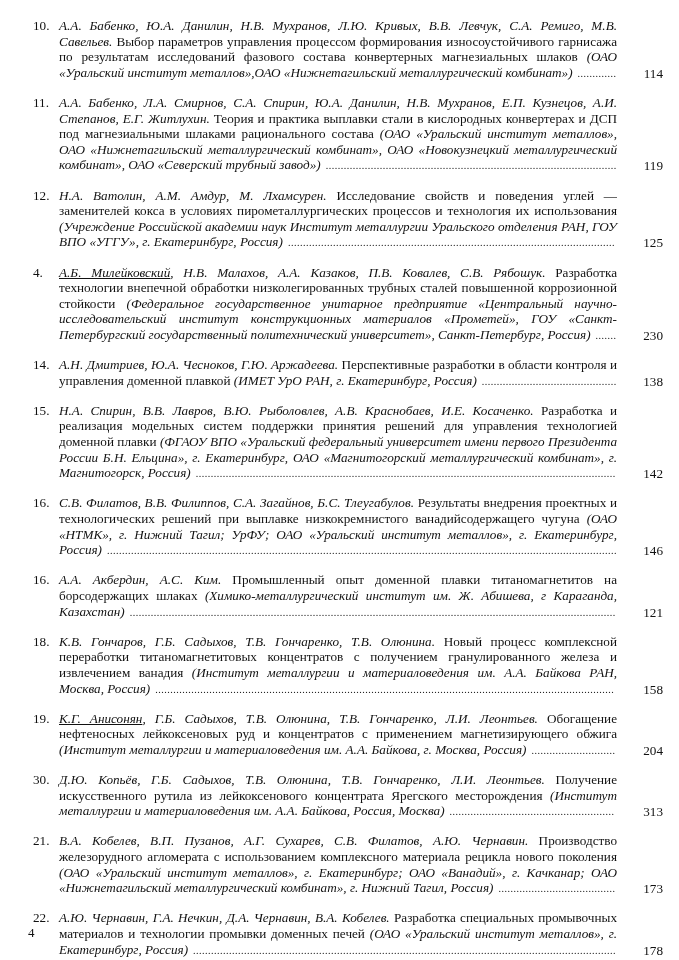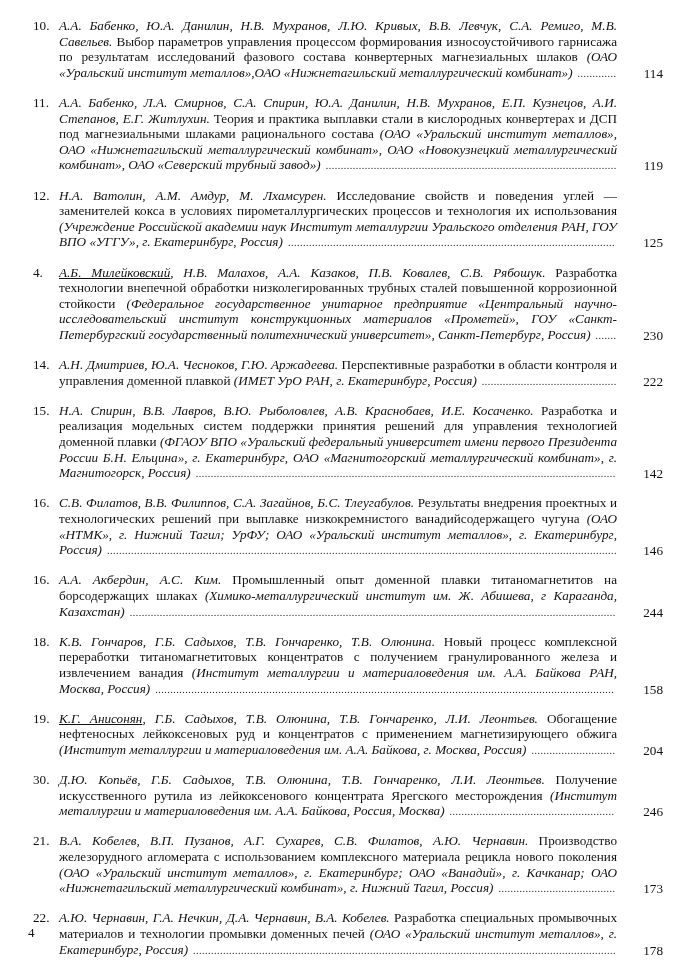--- a/index.html
+++ b/index.html
@@ -35,51 +35,51 @@
       <span class="page">125</span>
     </div>
     <div class="entry">
       <span class="num">4.</span>
       <div class="body"><span class="authors"><u>А.Б. Милейковский</u><span>, Н.В. Малахов, А.А. Казаков, П.В. Ковалев, С.В. Рябошук.</span></span><span class="title"> Разработка технологии внепечной обработки низколегированных трубных сталей повышенной коррозионной стойкости </span><span class="org">(Федеральное государственное унитарное предприятие «Центральный научно-исследовательский институт конструкционных материалов «Прометей», ГОУ «Санкт-Петербургский государственный политехнический университет», Санкт-Петербург, Россия)</span><span class="dots" style="display: inline;"> .......</span></div>
       <span class="page">230</span>
     </div>
     <div class="entry">
       <span class="num">14.</span>
       <div class="body"><span class="authors"><u></u><span>А.Н. Дмитриев, Ю.А. Чесноков, Г.Ю. Аржадеева.</span></span><span class="title"> Перспективные разработки в области контроля и управления доменной плавкой </span><span class="org">(ИМЕТ УрО РАН, г. Екатеринбург, Россия)</span><span class="dots" style="display: inline;"> .............................................</span></div>
-      <span class="page">222</span>
+      <span class="page">138</span>
     </div>
     <div class="entry">
       <span class="num">15.</span>
       <div class="body"><span class="authors"><u></u><span>Н.А. Спирин, В.В. Лавров, В.Ю. Рыболовлев, А.В. Краснобаев, И.Е. Косаченко.</span></span><span class="title"> Разработка и реализация модельных систем поддержки принятия решений для управления технологией доменной плавки </span><span class="org">(ФГАОУ ВПО «Уральский федеральный университет имени первого Президента России Б.Н. Ельцина», г. Екатеринбург, ОАО «Магнитогорский металлургический комбинат», г. Магнитогорск, Россия)</span><span class="dots" style="display: inline;"> ............................................................................................................................................</span></div>
       <span class="page">142</span>
     </div>
     <div class="entry">
       <span class="num">16.</span>
       <div class="body"><span class="authors"><u></u><span>С.В. Филатов, В.В. Филиппов, С.А. Загайнов, Б.С. Тлеугабулов.</span></span><span class="title"> Результаты внедрения проектных и технологических решений при выплавке низкокремнистого ванадийсодержащего чугуна </span><span class="org">(ОАО «НТМК», г. Нижний Тагил; УрФУ; ОАО «Уральский институт металлов», г. Екатеринбург, Россия)</span><span class="dots" style="display: inline;"> ..........................................................................................................................................................................</span></div>
       <span class="page">146</span>
     </div>
     <div class="entry">
       <span class="num">16.</span>
       <div class="body"><span class="authors"><u></u><span>А.А. Акбердин, А.С. Ким.</span></span><span class="title"> Промышленный опыт доменной плавки титаномагнетитов на борсодержащих шлаках </span><span class="org">(Химико-металлургический институт им. Ж. Абишева, г Караганда, Казахстан)</span><span class="dots" style="display: inline;"> ..................................................................................................................................................................</span></div>
-      <span class="page">244</span>
+      <span class="page">121</span>
     </div>
     <div class="entry">
       <span class="num">18.</span>
       <div class="body"><span class="authors"><u></u><span>К.В. Гончаров, Г.Б. Садыхов, Т.В. Гончаренко, Т.В. Олюнина.</span></span><span class="title"> Новый процесс комплексной переработки титаномагнетитовых концентратов с получением гранулированного железа и извлечением ванадия </span><span class="org">(Институт металлургии и материаловедения им. А.А. Байкова РАН, Москва, Россия)</span><span class="dots" style="display: inline;"> .........................................................................................................................................................</span></div>
       <span class="page">158</span>
     </div>
     <div class="entry">
       <span class="num">19.</span>
       <div class="body"><span class="authors"><u>К.Г. Анисонян</u><span>, Г.Б. Садыхов, Т.В. Олюнина, Т.В. Гончаренко, Л.И. Леонтьев.</span></span><span class="title"> Обогащение нефтеносных лейкоксеновых руд и концентратов с применением магнетизирующего обжига </span><span class="org">(Институт металлургии и материаловедения им. А.А. Байкова, г. Москва, Россия)</span><span class="dots" style="display: inline;"> ............................</span></div>
       <span class="page">204</span>
     </div>
     <div class="entry">
       <span class="num">30.</span>
       <div class="body"><span class="authors"><u></u><span>Д.Ю. Копьёв, Г.Б. Садыхов, Т.В. Олюнина, Т.В. Гончаренко, Л.И. Леонтьев.</span></span><span class="title"> Получение искусственного рутила из лейкоксенового концентрата Ярегского месторождения </span><span class="org">(Институт металлургии и материаловедения им. А.А. Байкова, Россия, Москва)</span><span class="dots" style="display: inline;"> .......................................................</span></div>
-      <span class="page">246</span>
+      <span class="page">313</span>
     </div>
     <div class="entry">
       <span class="num">21.</span>
       <div class="body"><span class="authors"><u></u><span>В.А. Кобелев, В.П. Пузанов, А.Г. Сухарев, С.В. Филатов, А.Ю. Чернавин.</span></span><span class="title"> Производство железорудного агломерата с использованием комплексного материала рецикла нового поколения </span><span class="org">(ОАО «Уральский институт металлов», г. Екатеринбург; ОАО «Ванадий», г. Качканар; ОАО «Нижнетагильский металлургический комбинат», г. Нижний Тагил, Россия)</span><span class="dots" style="display: inline;"> .......................................</span></div>
       <span class="page">173</span>
     </div>
     <div class="entry">
       <span class="num">22.</span>
       <div class="body"><span class="authors"><u></u><span>А.Ю. Чернавин, Г.А. Нечкин, Д.А. Чернавин, В.А. Кобелев.</span></span><span class="title"> Разработка специальных промывочных материалов и технологии промывки доменных печей </span><span class="org">(ОАО «Уральский институт металлов», г. Екатеринбург, Россия)</span><span class="dots" style="display: inline;"> .............................................................................................................................................</span></div>
       <span class="page">178</span>

